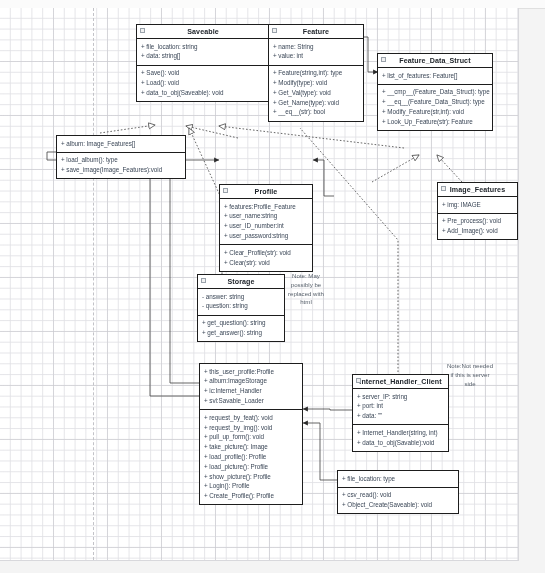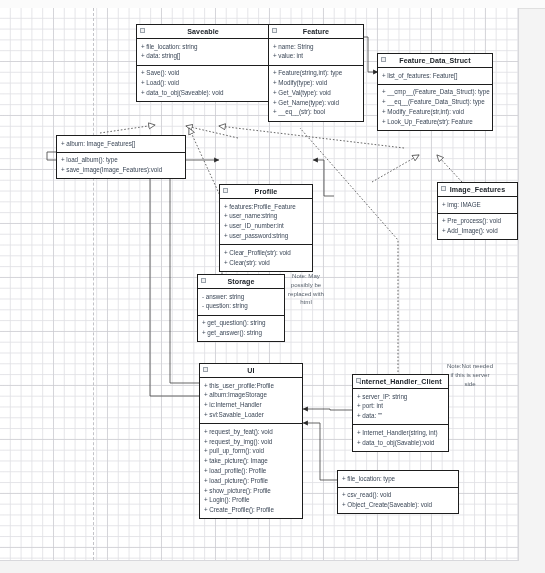--- a/index.html
+++ b/index.html
@@ -259,24 +259,20 @@
       <div class="member">- answer: string</div>
       <div class="member">- question: string</div>
     </div>
     <div class="compartment last">
       <div class="member">+ get_question(): string</div>
       <div class="member">+ get_answer(): string</div>
     </div>
   </div>
 
   <div class="uml" style="left:199px; top:363px; width:104px;">
-    <div class="title-bar">
-      <span class="collapse"></span>
-      <span class="title-text">UI</span>
-    </div>
     <div class="compartment">
       <div class="member">+ this_user_profile:Profile</div>
       <div class="member">+ album:ImageStorage</div>
       <div class="member">+ ic:Internet_Handler</div>
       <div class="member">+ svl:Savable_Loader</div>
     </div>
     <div class="compartment last">
       <div class="member">+ request_by_feat(): void</div>
       <div class="member">+ request_by_img(): void</div>
       <div class="member">+ pull_up_form(): void</div>

